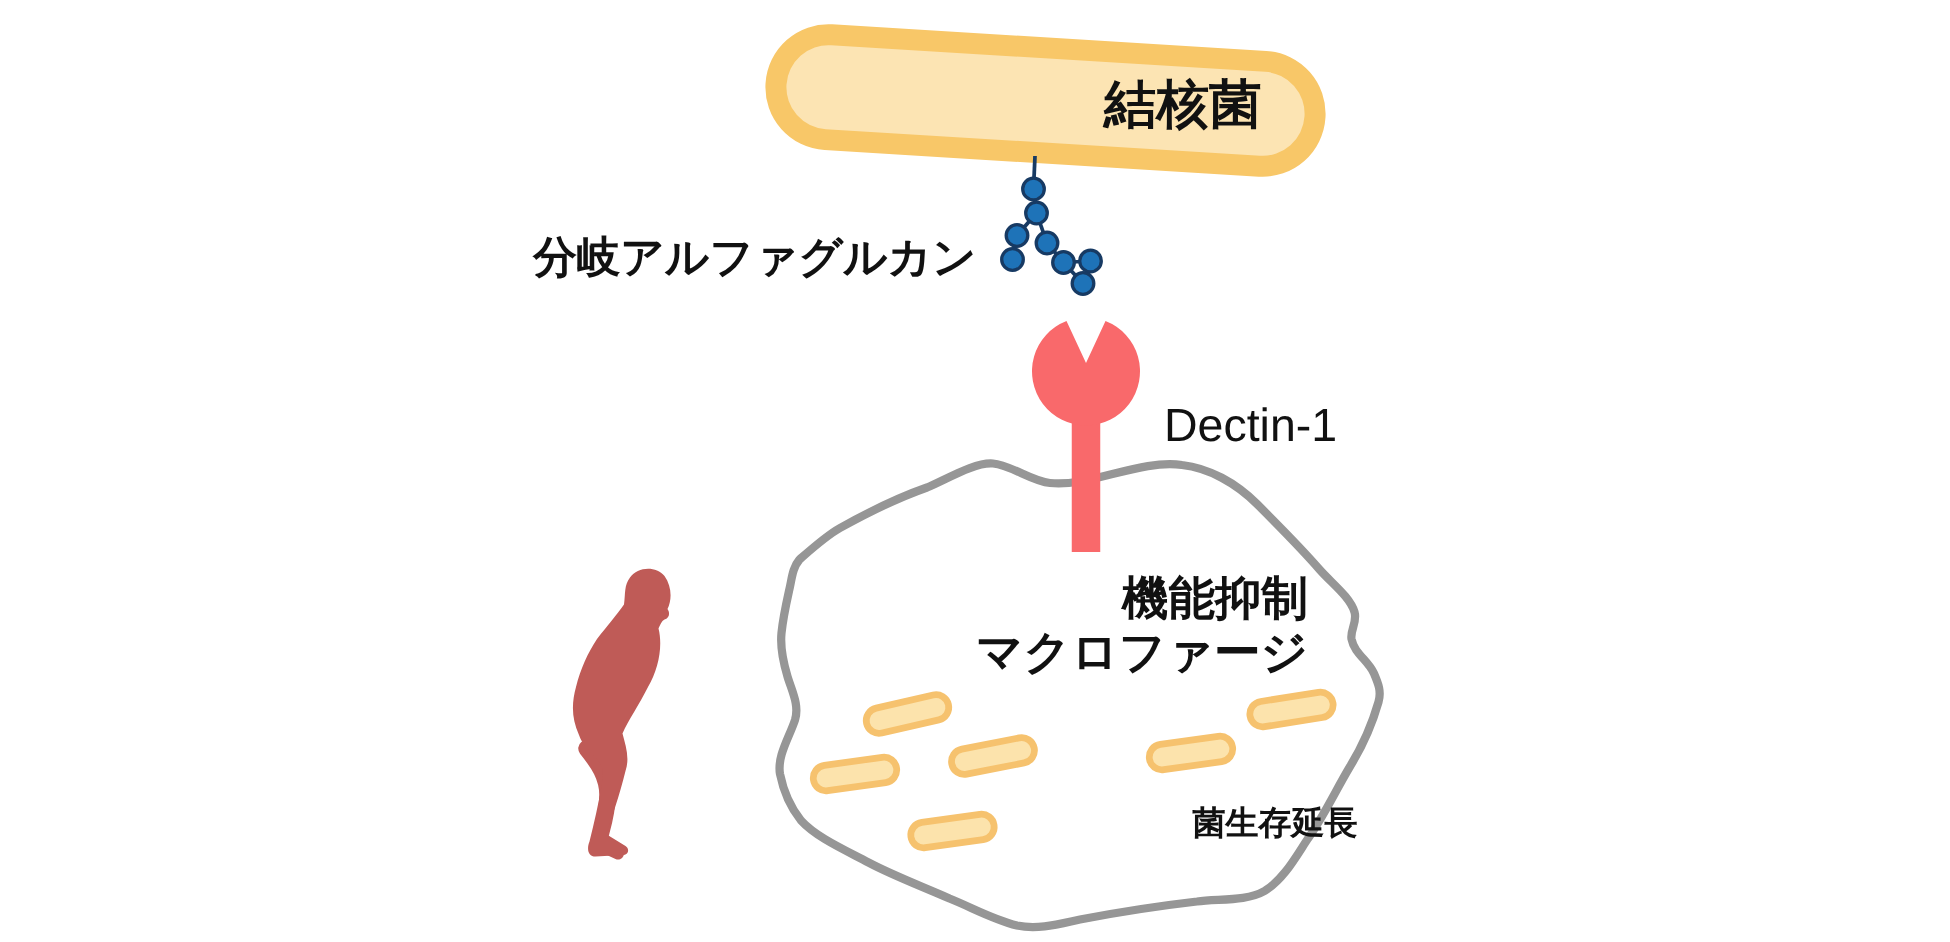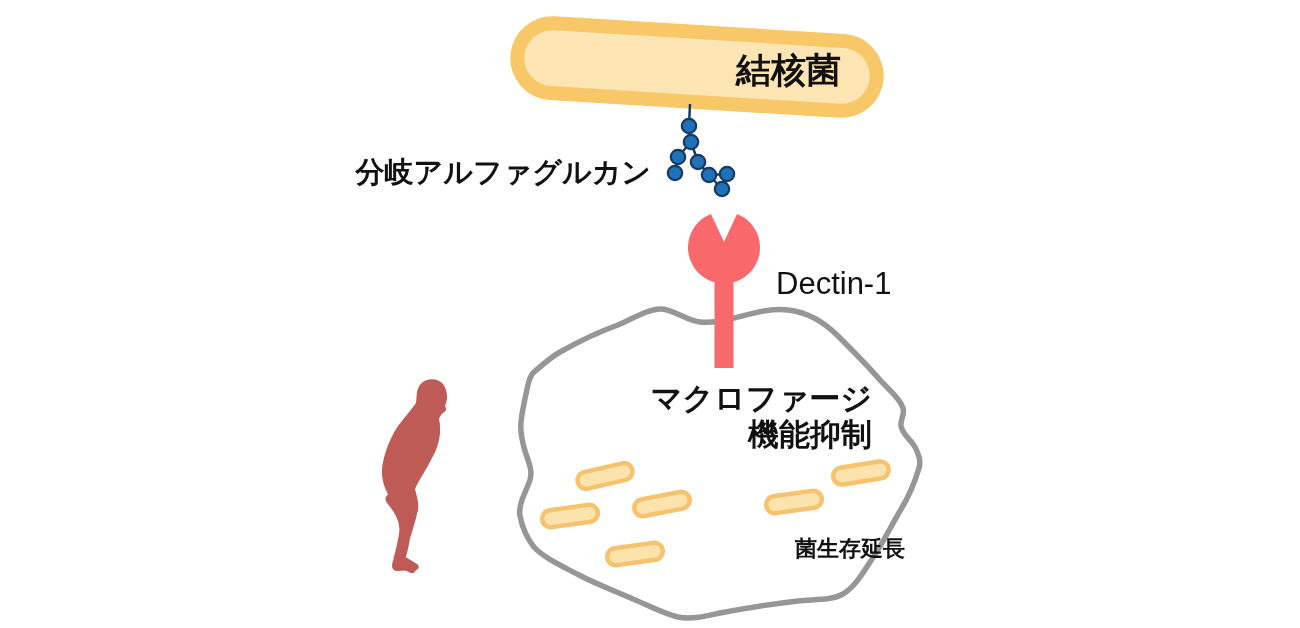--- a/index.html
+++ b/index.html
@@ -123,18 +123,18 @@
            C 387 446 392 435 398 426
            C 405 417 411 410 416 403
            C 417 396 416 390 420 385 Z"></path>
     </g>
   </svg>
 
   <div class="lbl lbl-pathogen">結核菌</div>
   <div class="lbl lbl-ligand">分岐アルファグルカン</div>
   <div class="lbl lbl-receptor">Dectin-1</div>
   <div class="lbl lbl-cell">
+    <div>機能抑制</div>
     <div>マクロファージ</div>
-    <div>機能抑制</div>
   </div>
   <div class="lbl lbl-outcome">菌生存延長</div>
 
 </div>
 
 </body></html>

